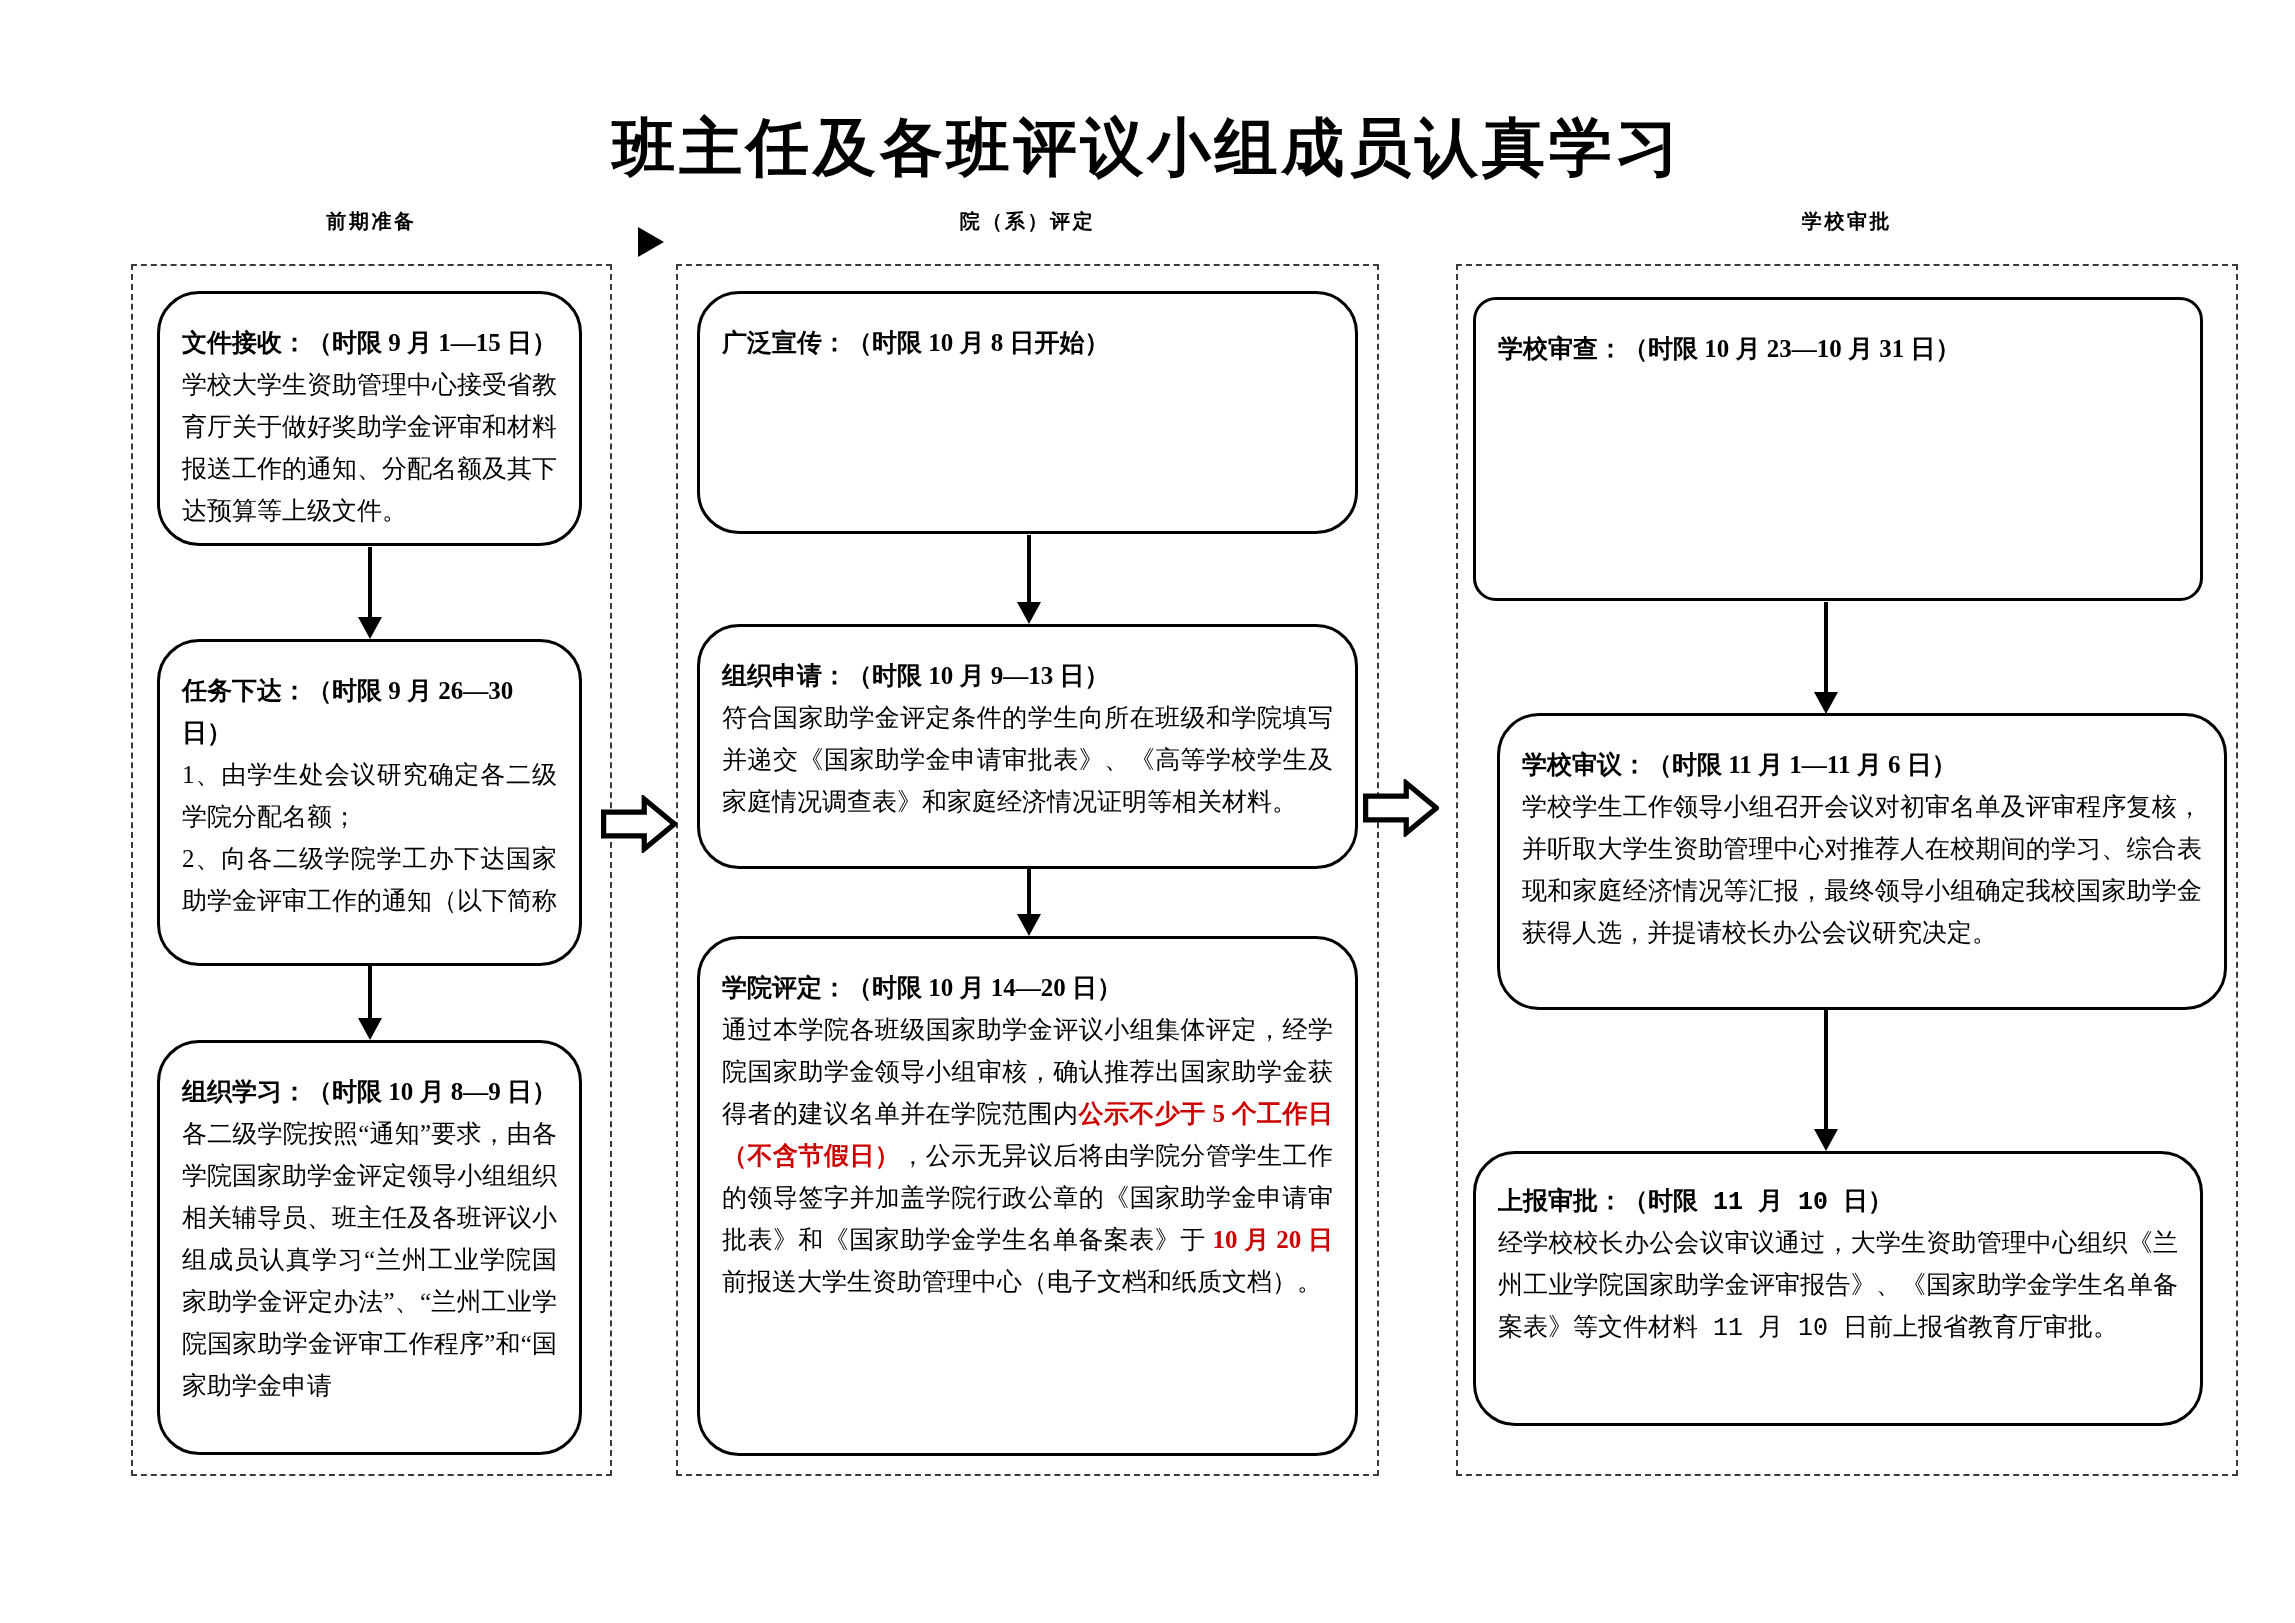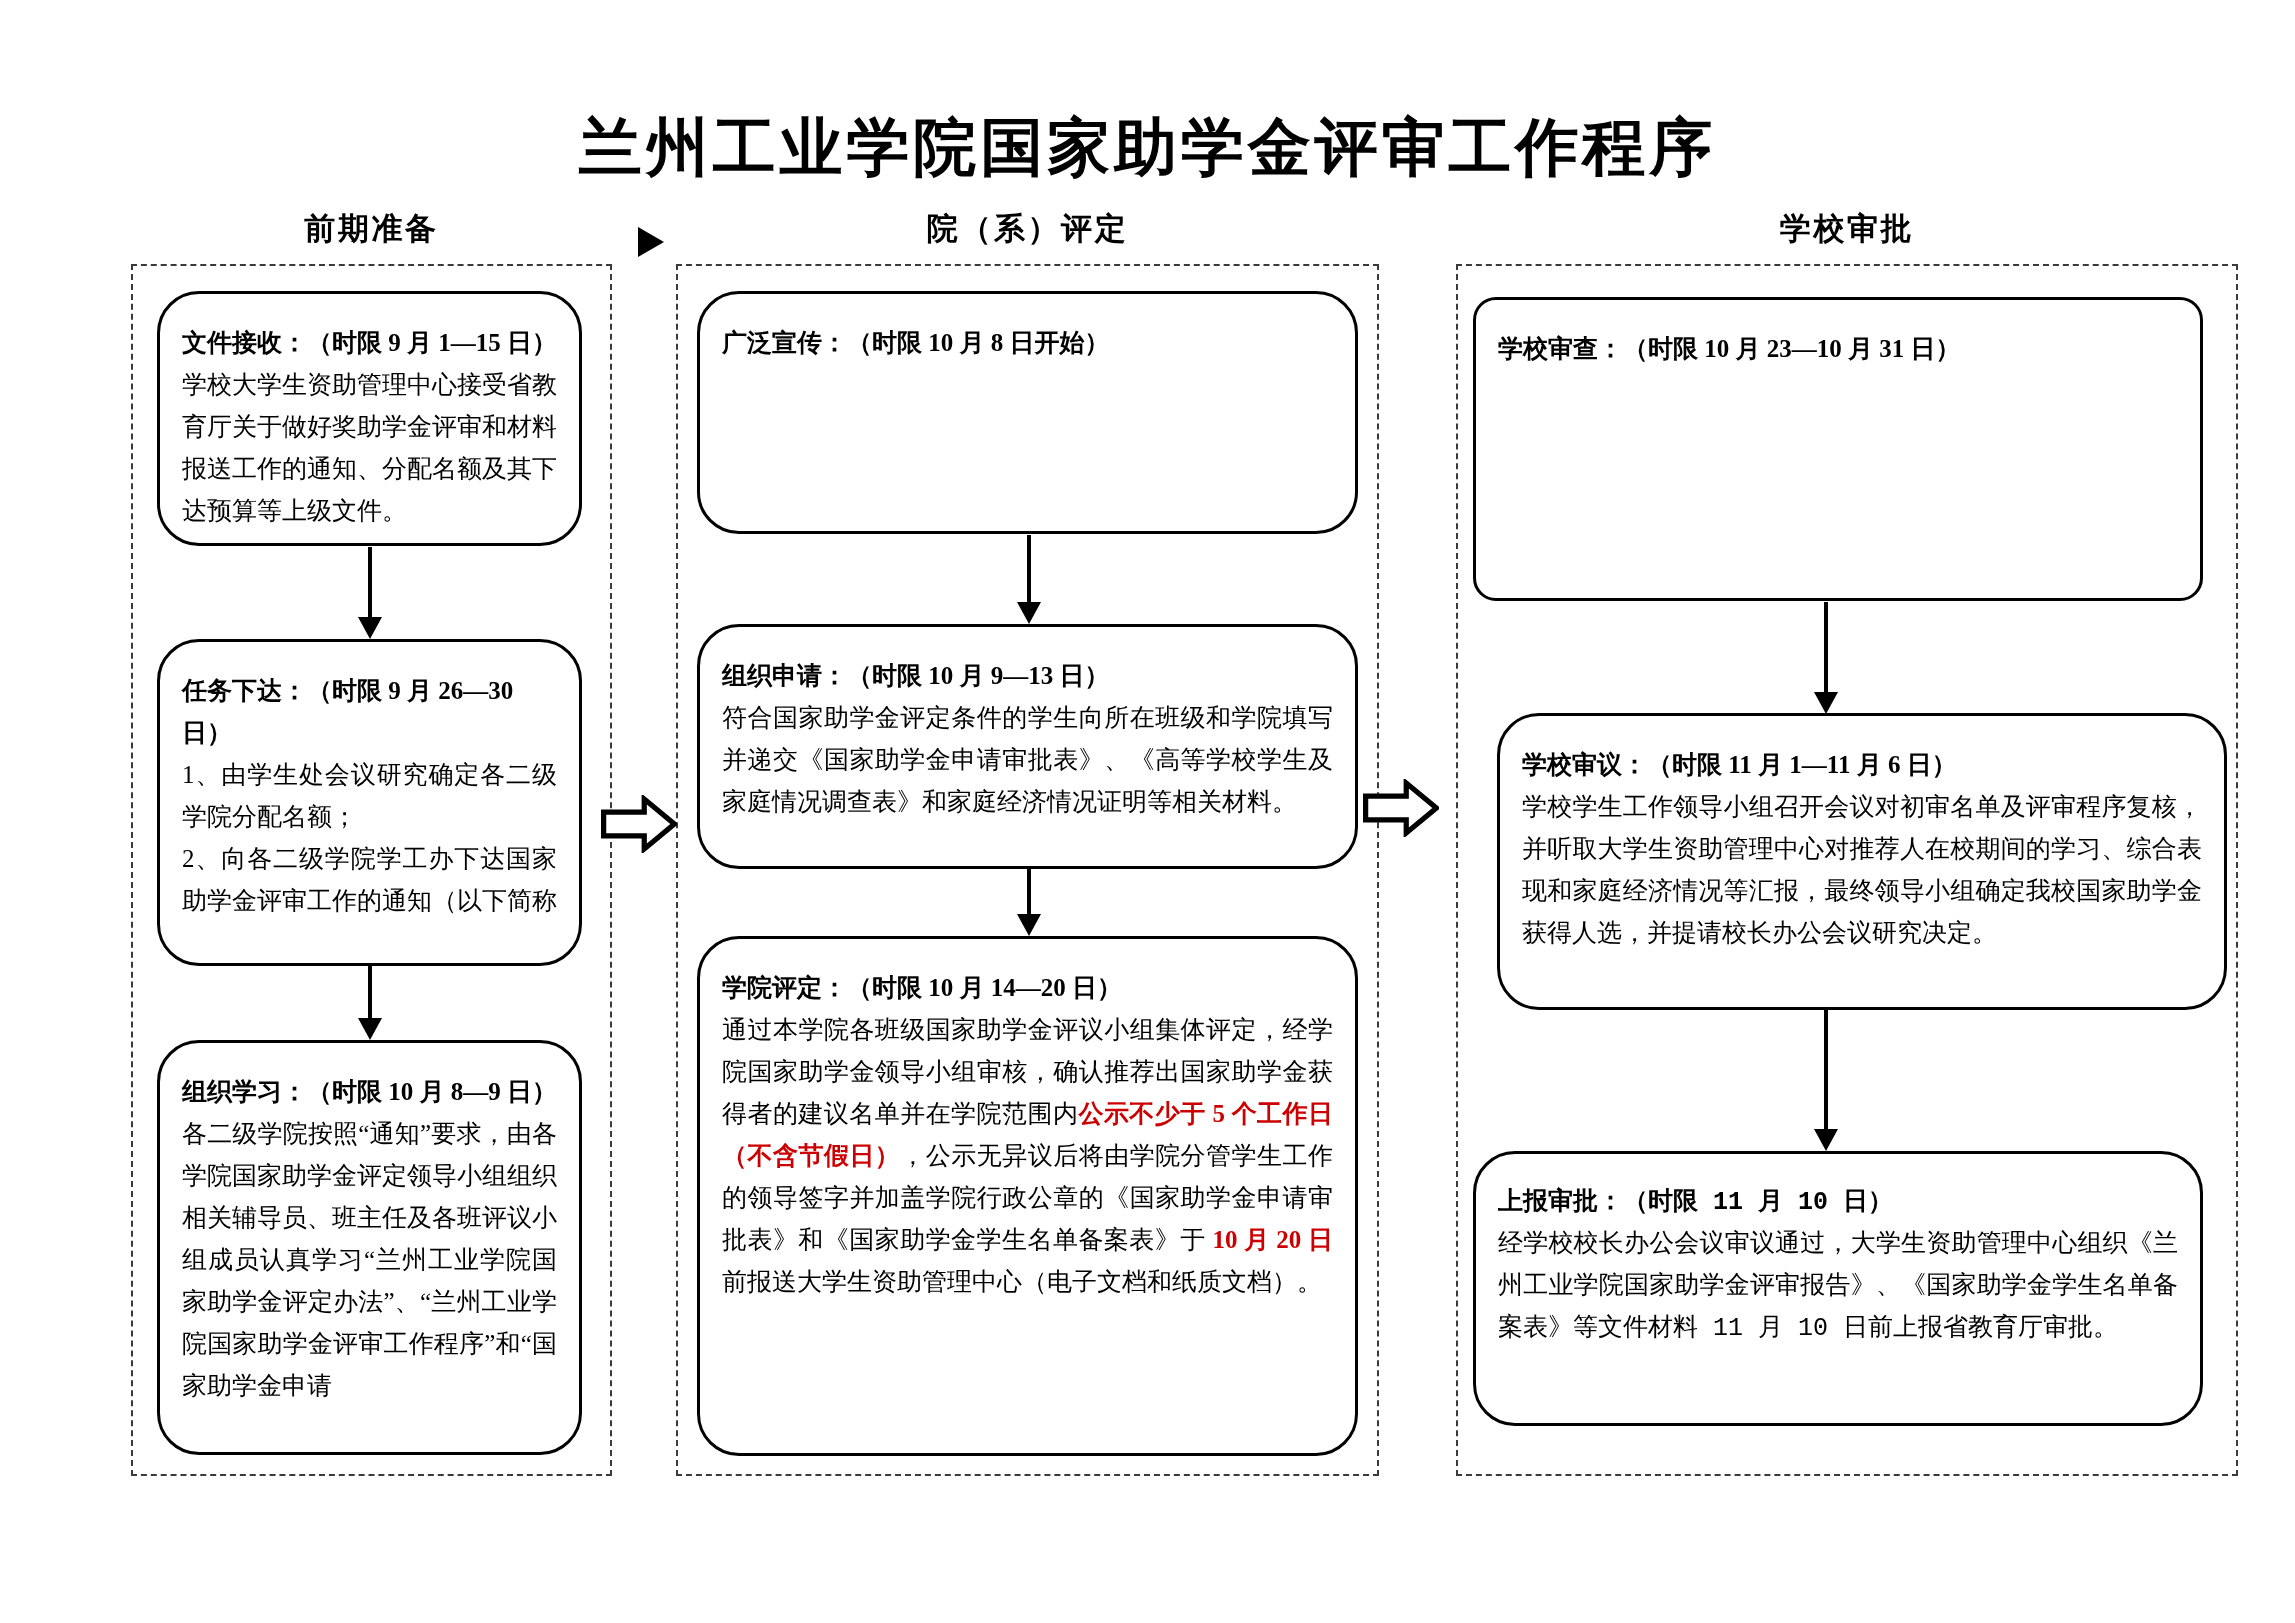--- a/index.html
+++ b/index.html
@@ -22,21 +22,21 @@
     text-align: center;
     font-size: 63px;
     font-weight: bold;
     letter-spacing: 3.9px;
   }
   .lane-header {
     position: absolute;
     top: 208px;
     text-align: center;
     font-family: "Liberation Sans", sans-serif;
-    font-size: 31px;
+    font-size: 20px;
     font-weight: bold;
     letter-spacing: 2.6px;
   }
   .lane {
     position: absolute;
     top: 264px;
     height: 1212px;
     border: 2px dashed #3a3a3a;
     box-sizing: border-box;
     background: transparent;
@@ -96,21 +96,21 @@
     border-bottom: 15.7px solid transparent;
     border-left: 26px solid #000;
   }
   .block-arrow {
     position: absolute;
   }
 </style>
 </head>
 <body>
 
-<div class="page-title">兰州工业学院国家助学金评审工作程序</div>
+<div class="page-title">班主任及各班评议小组成员认真学习</div>
 
 <div class="lane-header" style="left:131px; width:481px;">前期准备</div>
 <div class="lane-header" style="left:676px; width:703px;">院（系）评定</div>
 <div class="lane-header" style="left:1456px; width:782px;">学校审批</div>
 
 <div class="tri-right" style="left:638px; top:227px;"></div>
 
 <div class="lane" style="left:131px; width:481px;"></div>
 <div class="lane" style="left:676px; width:703px;"></div>
 <div class="lane" style="left:1456px; width:782px;"></div>

